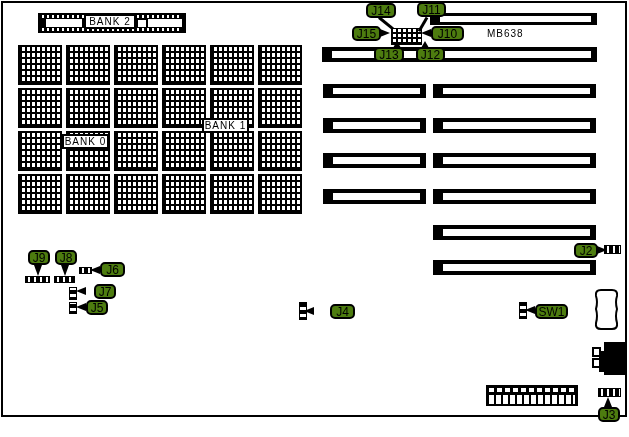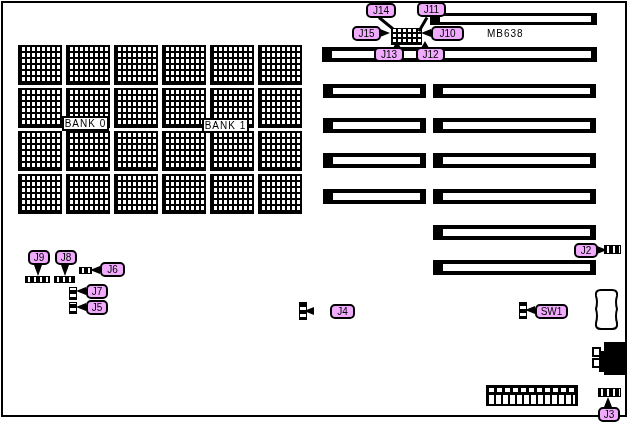--- a/index.html
+++ b/index.html
@@ -34,21 +34,21 @@
   .jblock{position:absolute;left:391px;top:28px;width:31px;height:17px;box-sizing:border-box;
     border:1px solid #000;background-color:#000;
     background-image:repeating-linear-gradient(0deg,#000 0 2px,transparent 2px 5px),
                      repeating-linear-gradient(90deg,#000 0 1px,#fff 1px 4px,#000 4px 5px);
     z-index:3;}
 
   .model{position:absolute;left:487px;top:28px;font-size:10px;letter-spacing:1px;}
 
   
   .balloon{position:absolute;height:15px;box-sizing:border-box;border:2px solid #000;
-    border-radius:5px;background:#f0abfc;font-size:10px;display:flex;align-items:center;
+    border-radius:5px;background:#4d7c0f;font-size:12px;display:flex;align-items:center;
     justify-content:center;z-index:5;white-space:nowrap;}
 
   
   .ptr{position:absolute;width:0;height:0;z-index:4;}
   .ptr-down{border-left:4px solid transparent;border-right:4px solid transparent;border-top:11px solid #000;}
   .ptr-up{border-left:4px solid transparent;border-right:4px solid transparent;border-bottom:10px solid #000;}
   .ptr-up.short{border-bottom-width:7px;}
   .ptr-left{border-top:4px solid transparent;border-bottom:4px solid transparent;border-right:10px solid #000;}
   .ptr-right{border-top:4px solid transparent;border-bottom:4px solid transparent;border-left:10px solid #000;}
   .lead{position:absolute;height:3px;background:#000;transform-origin:0 50%;z-index:3;}
@@ -80,20 +80,27 @@
   .blackrect{position:absolute;background:#000;}
   .wsq{position:absolute;width:9px;height:10px;box-sizing:border-box;border:2px solid #000;background:#fff;z-index:3;}
   .kbd{position:absolute;left:593px;top:288px;z-index:2;}
 </style>
 </head>
 <body>
 
 <div id="stage">
   <div class="board"></div>
 
+  <div class="simm" style="left:38px;top:13px;width:148px;height:20px">
+    <div class="simm-bar" style="left:8px;width:36px"></div>
+    <div class="simm-sq" style="left:48px"></div>
+    <div class="simm-sq" style="left:100px"></div>
+    <div class="simm-bar" style="left:110px;width:34px"></div>
+    <div class="bank-box" style="left:46px;top:1px;width:52px">BANK 2</div>
+  </div>
 
   <div class="chip" style="left: 258px; top: 174px;"></div>
     <div class="chip" style="left: 210px; top: 174px;"></div>
     <div class="chip" style="left: 162px; top: 174px;"></div>
     <div class="chip" style="left: 114px; top: 174px;"></div>
     <div class="chip" style="left: 66px; top: 174px;"></div>
     <div class="chip" style="left: 18px; top: 174px;"></div>
     <div class="chip" style="left: 258px; top: 131px;"></div>
     <div class="chip" style="left: 210px; top: 131px;"></div>
     <div class="chip" style="left: 162px; top: 131px;"></div>
@@ -105,21 +112,21 @@
     <div class="chip" style="left: 162px; top: 88px;"></div>
     <div class="chip" style="left: 114px; top: 88px;"></div>
     <div class="chip" style="left: 66px; top: 88px;"></div>
     <div class="chip" style="left: 18px; top: 88px;"></div>
     <div class="chip" style="left: 258px; top: 45px;"></div>
     <div class="chip" style="left: 210px; top: 45px;"></div>
     <div class="chip" style="left: 162px; top: 45px;"></div>
     <div class="chip" style="left: 114px; top: 45px;"></div>
     <div class="chip" style="left: 66px; top: 45px;"></div>
     <div class="chip" style="left: 18px; top: 45px;"></div>
-    <div class="bank-box" style="left:62px;top:116px;width:47px">BANK 0</div>
+    <div class="bank-box" style="left:62px;top:134px;width:47px">BANK 0</div>
   <div class="bank-box" style="left:202px;top:118px;width:47px">BANK 1</div>
 
   <div class="slot thin" style="left:430px;top:13px;width:167px;height:12px"></div>
   <div class="slot" style="left:322px;top:47px;width:275px;height:15px"></div>
   <div class="slot" style="left:323px;top:84px;width:103px;height:14px"></div>
   <div class="slot" style="left:433px;top:84px;width:163px;height:14px"></div>
   <div class="slot" style="left:323px;top:118px;width:103px;height:15px"></div>
   <div class="slot" style="left:433px;top:118px;width:163px;height:15px"></div>
   <div class="slot" style="left:323px;top:153px;width:103px;height:15px"></div>
   <div class="slot" style="left:433px;top:153px;width:163px;height:15px"></div>
@@ -140,21 +147,21 @@
   <div class="lead" style="left:379px;top:16px;width:18px;transform:rotate(39deg)"></div>
   <div class="lead" style="left:427px;top:16px;width:16px;transform:rotate(120deg)"></div>
   <div class="ptr ptr-right" style="left:380px;top:29px"></div>
   <div class="ptr ptr-left" style="left:421px;top:29px"></div>
   <div class="ptr ptr-up short" style="left:393px;top:41px"></div>
   <div class="ptr ptr-up short" style="left:421px;top:41px"></div>
 
   <div class="balloon" style="left:28px;top:250px;width:22px">J9</div>
   <div class="balloon" style="left:55px;top:250px;width:22px">J8</div>
   <div class="balloon" style="left:100px;top:262px;width:25px">J6</div>
-  <div class="balloon" style="left:86px;top:284px;width:22px">J7</div>
+  <div class="balloon" style="left:94px;top:284px;width:22px">J7</div>
   <div class="balloon" style="left:86px;top:300px;width:22px">J5</div>
   <div class="ptr ptr-down" style="left:34px;top:265px"></div>
   <div class="ptr ptr-down" style="left:61px;top:265px"></div>
   <div class="ptr ptr-left" style="left:90px;top:266px"></div>
   <div class="ptr ptr-left" style="left:76px;top:287px"></div>
   <div class="ptr ptr-left" style="left:76px;top:303px"></div>
   <div class="hconn" style="left:25px;top:276px;width:25px;height:7px"></div>
   <div class="hconn" style="left:54px;top:276px;width:21px;height:7px"></div>
   <div class="hconn" style="left:79px;top:267px;width:13px;height:7px"></div>
   <div class="vconn" style="left:69px;top:287px;width:8px;height:13px"></div>

